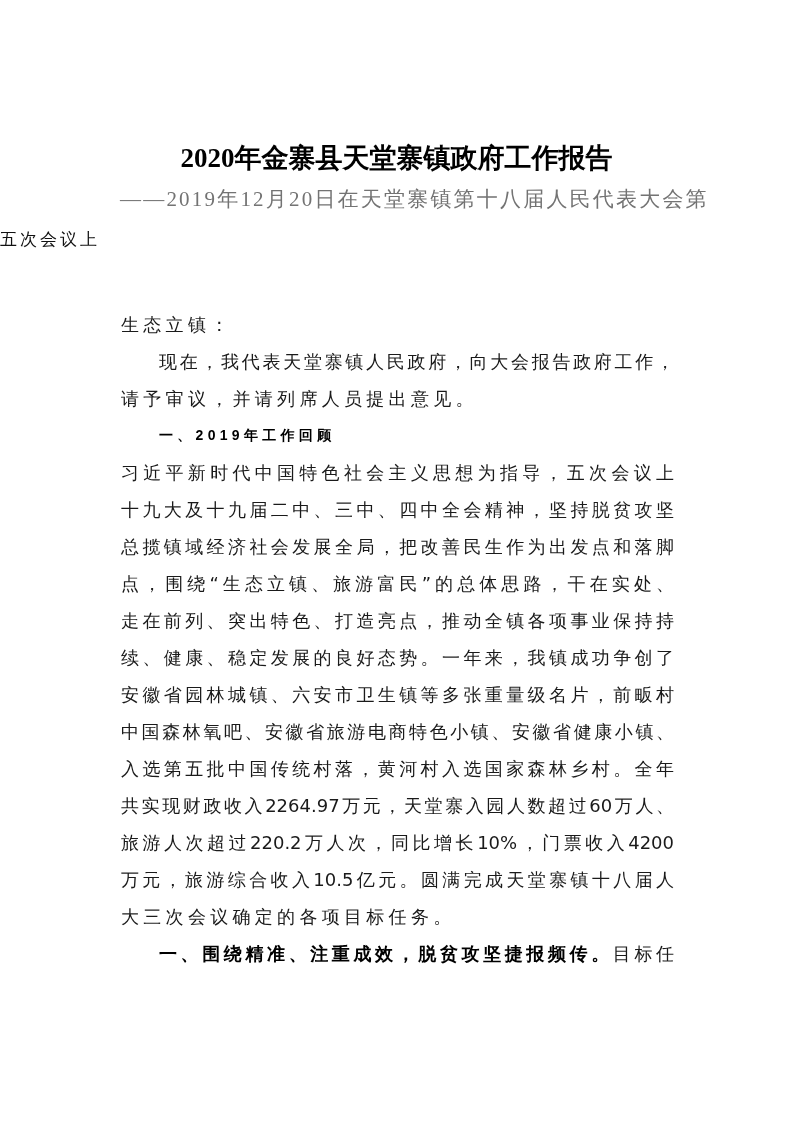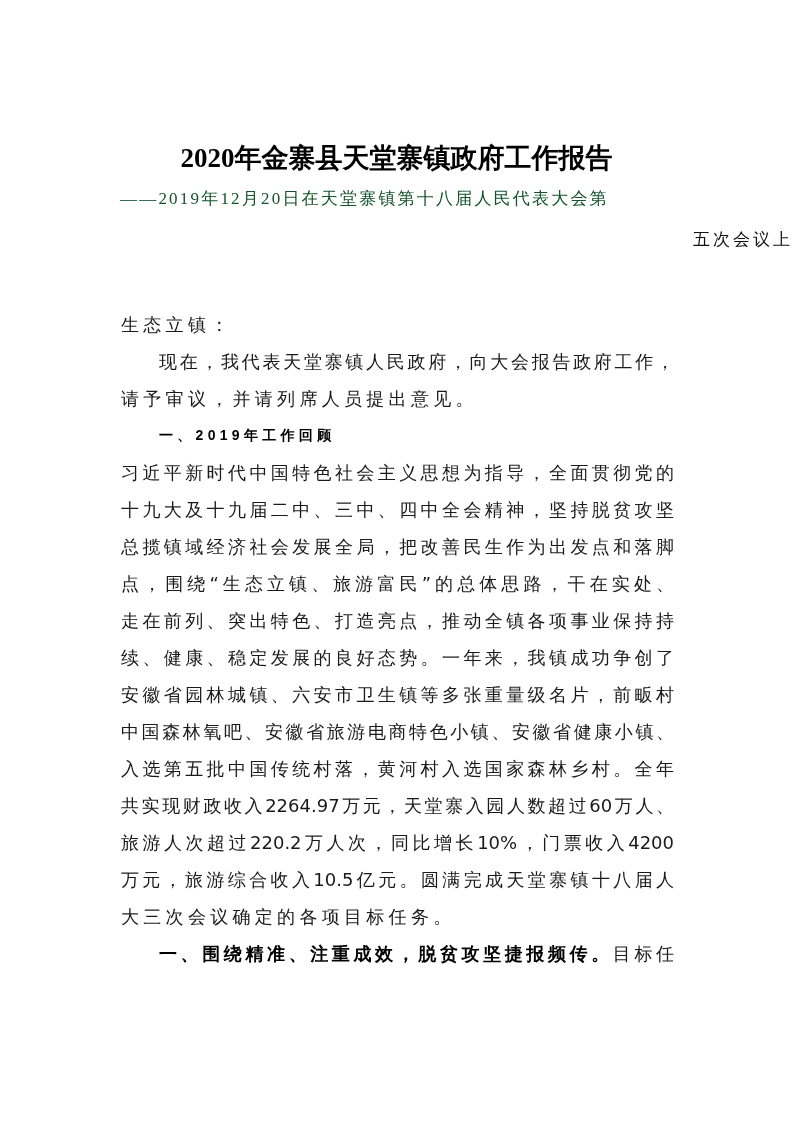--- a/index.html
+++ b/index.html
@@ -33,32 +33,32 @@
       line-height: 36px;
       letter-spacing: 0px;
       color: #000;
     }
     .subtitle {
       position: absolute;
       left: 120px;
       width: 555px;
       top: 186px;
       font-family: "Liberation Serif", "DejaVu Serif", serif;
-      font-size: 17px;
+      font-size: 21px;
       line-height: 26px;
       letter-spacing: 2.2px;
-      color: #14532d;
+      color: #737373;
       white-space: nowrap;
     }
     .subtitle-2 {
       position: absolute;
       left: 0;
       width: 793px;
       top: 227px;
-      text-align: right;
+      text-align: left;
       font-family: "Liberation Serif", "DejaVu Serif", serif;
       font-size: 17px;
       line-height: 26px;
       letter-spacing: 3px;
       color: #111;
     }
     .body-text {
       position: absolute;
       left: 121px;
       width: 553px;
@@ -105,21 +105,21 @@
 
   <div class="body-text">
 
     <div class="line nojustify">生态立镇：</div>
 
     <div class="line indent">现在，我代表天堂寨镇人民政府，向大会报告政府工作，</div>
     <div class="line nojustify">请予审议，并请列席人员提出意见。</div>
 
     <div class="line indent nojustify heading">一、2019年工作回顾</div>
 
-    <div class="line">习近平新时代中国特色社会主义思想为指导，全面贯彻党的</div>
+    <div class="line">习近平新时代中国特色社会主义思想为指导，五次会议上</div>
     <div class="line">十九大及十九届二中、三中、四中全会精神，坚持脱贫攻坚</div>
     <div class="line">总揽镇域经济社会发展全局，把改善民生作为出发点和落脚</div>
     <div class="line">点，围绕“生态立镇、旅游富民”的总体思路，干在实处、</div>
     <div class="line">走在前列、突出特色、打造亮点，推动全镇各项事业保持持</div>
     <div class="line">续、健康、稳定发展的良好态势。一年来，我镇成功争创了</div>
     <div class="line">安徽省园林城镇、六安市卫生镇等多张重量级名片，前畈村</div>
     <div class="line">中国森林氧吧、安徽省旅游电商特色小镇、安徽省健康小镇、</div>
     <div class="line">入选第五批中国传统村落，黄河村入选国家森林乡村。全年</div>
     <div class="line">共实现财政收入2264.97万元，天堂寨入园人数超过60万人、</div>
     <div class="line">旅游人次超过220.2万人次，同比增长10%，门票收入4200</div>

